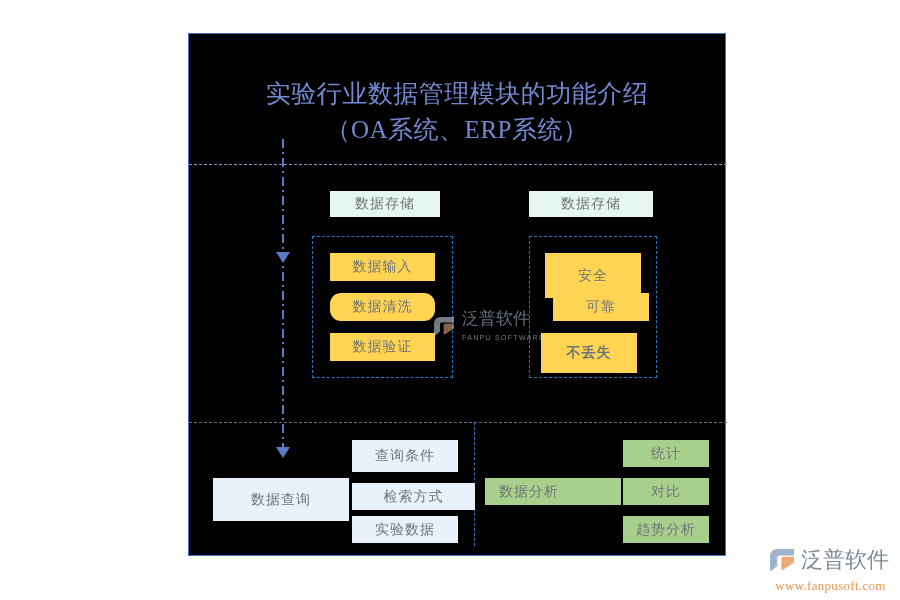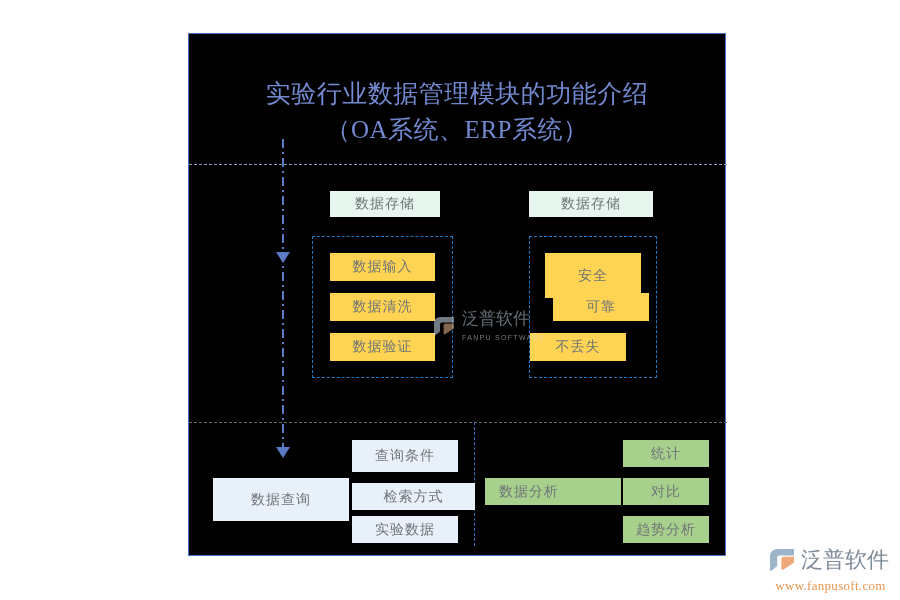--- a/index.html
+++ b/index.html
@@ -109,29 +109,29 @@
     position: absolute;
     box-sizing: border-box;
     border: 1.8px dashed #1f7ac4;
     background: transparent;
   }
 
   
   #head-collect  { left: 141px; top: 157px; width: 110px; height: 26px; }
   #box-collect   { left: 123px; top: 202px; width: 141px; height: 142px; }
   #blk-input     { left: 141px; top: 219px; width: 105px; height: 28px; }
-  #blk-clean     { left: 141px; top: 259px; width: 105px; height: 28px; }
+  #blk-clean     { left: 141px; top: 259px; width: 105px; height: 28px; border-radius: 11px; }
   #blk-validate  { left: 141px; top: 299px; width: 105px; height: 28px; }
 
   
   #head-storage  { left: 340px; top: 157px; width: 124px; height: 26px; }
   #box-storage   { left: 340px; top: 202px; width: 128px; height: 142px; }
   #blk-secure    { left: 356px; top: 219px; width: 96px; height: 45px; }
   #blk-reliable  { left: 364px; top: 259px; width: 96px; height: 28px; }
-  #blk-nolost    { left: 341px; top: 299px; width: 96px; height: 28px; }
+  #blk-nolost    { left: 352px; top: 299px; width: 96px; height: 40px; font-weight: bold; }
 
   
   #blk-query      { left: 24px;  top: 444px; width: 136px; height: 43px; }
   #blk-condition  { left: 163px; top: 406px; width: 106px; height: 32px; }
   #blk-method     { left: 163px; top: 449px; width: 123px; height: 27px; }
   #blk-expdata    { left: 163px; top: 482px; width: 106px; height: 27px; text-align: right; }
 
   
   #blk-analysis   { left: 296px; top: 444px; width: 136px; height: 27px; justify-content: flex-start; padding-left: 14px; }
   #blk-stats      { left: 434px; top: 406px; width: 86px; height: 27px; }

